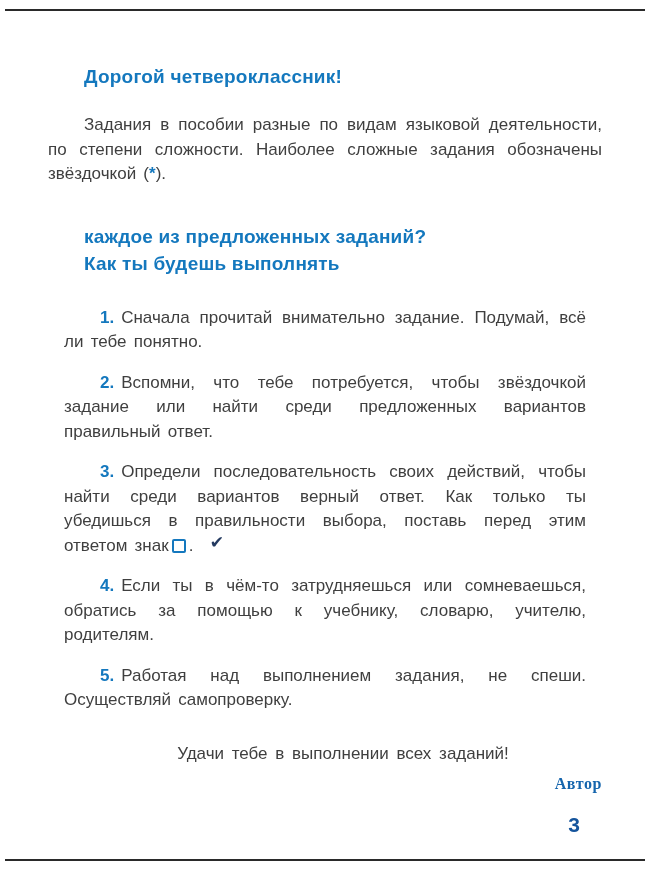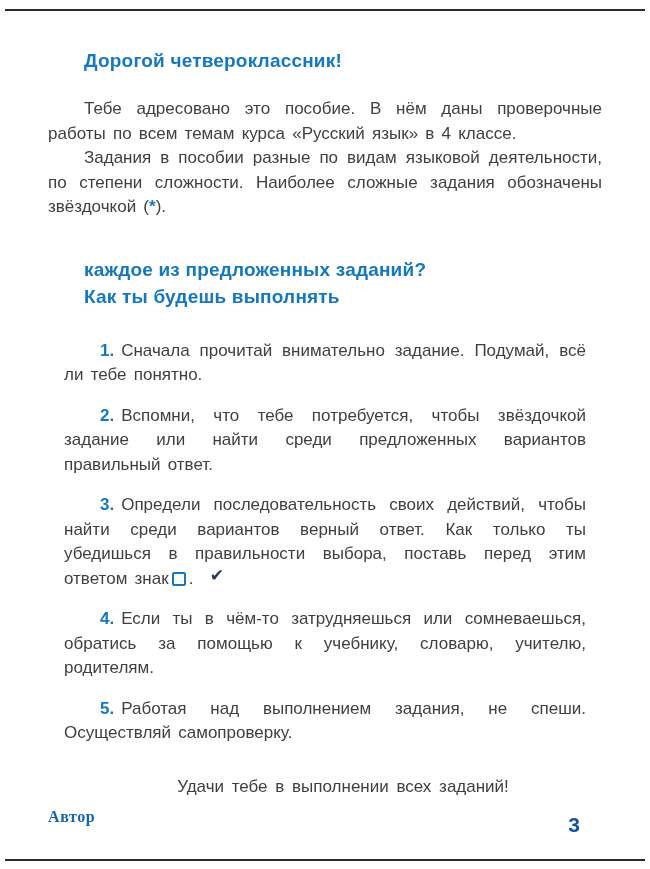--- a/index.html
+++ b/index.html
@@ -13,21 +13,21 @@
     width:650px;height:869px;position:relative;overflow:hidden;
     font-family:"Liberation Sans","DejaVu Sans",sans-serif;
     color:var(--text);
   }
   .rule{position:absolute;left:5px;right:5px;height:2px;background:var(--rule);}
   .rule-top{top:9px;}
   .rule-bottom{bottom:8px;}
   .content{position:absolute;left:48px;right:48px;top:50px;}
   .h1{
     color:var(--accent);font-size:19px;font-weight:bold;
-    margin:0 0 25px 36px;letter-spacing:.2px;
+    margin:16px 0 25px 36px;letter-spacing:.2px;
   }
   .body-p{
     font-size:17px;line-height:24.5px;text-align:justify;
     text-indent:36px;word-spacing:2.5px;
   }
   .star{color:var(--accent);font-weight:bold;}
   .h2{
     color:var(--accent);font-size:19px;font-weight:bold;line-height:27px;
     margin:36px 0 29px 36px;letter-spacing:.2px;
   }
@@ -40,39 +40,38 @@
   }
   .checkbox .check{
     position:absolute;left:0px;top:-7px;font-size:17px;font-weight:bold;
     color:#243a60;line-height:1;font-family:"DejaVu Sans",sans-serif;
   }
   .closing{
     margin-top:29px;font-size:17px;line-height:24.5px;
     text-indent:36px;word-spacing:3px;text-align:center;
   }
   .author{
-    text-align:left;font-family:"Liberation Serif","DejaVu Serif",serif;
+    text-align:right;font-family:"Liberation Serif","DejaVu Serif",serif;
     font-weight:bold;color:#1565ad;font-size:16px;margin-top:9px;
     letter-spacing:.6px;
   }
   .pagenum{
     position:absolute;right:70px;bottom:32px;
     color:#15549c;font-weight:bold;font-size:21px;
   }
 </style>
 </head>
 <body>
 
 <div class="rule rule-top"></div>
 
 <div class="content">
 
   <div class="h1">Дорогой четвероклассник!</div>
 
-  <p class="body-p">Тебе адресовано это пособие. В нём даны проверочные работы по всем темам курса «Русский язык» в 4 классе.</p>
 
   <p class="body-p"><span>Задания в пособии разные по видам языковой деятельности, по степени сложности. Наиболее сложные задания обозначены звёздочкой (</span><span class="star">*</span><span>).</span></p>
 
 
   <div class="h2">
     <div>каждое из предложенных заданий?</div>
     <div>Как ты будешь выполнять</div>
   </div>
 
   <div class="list">

